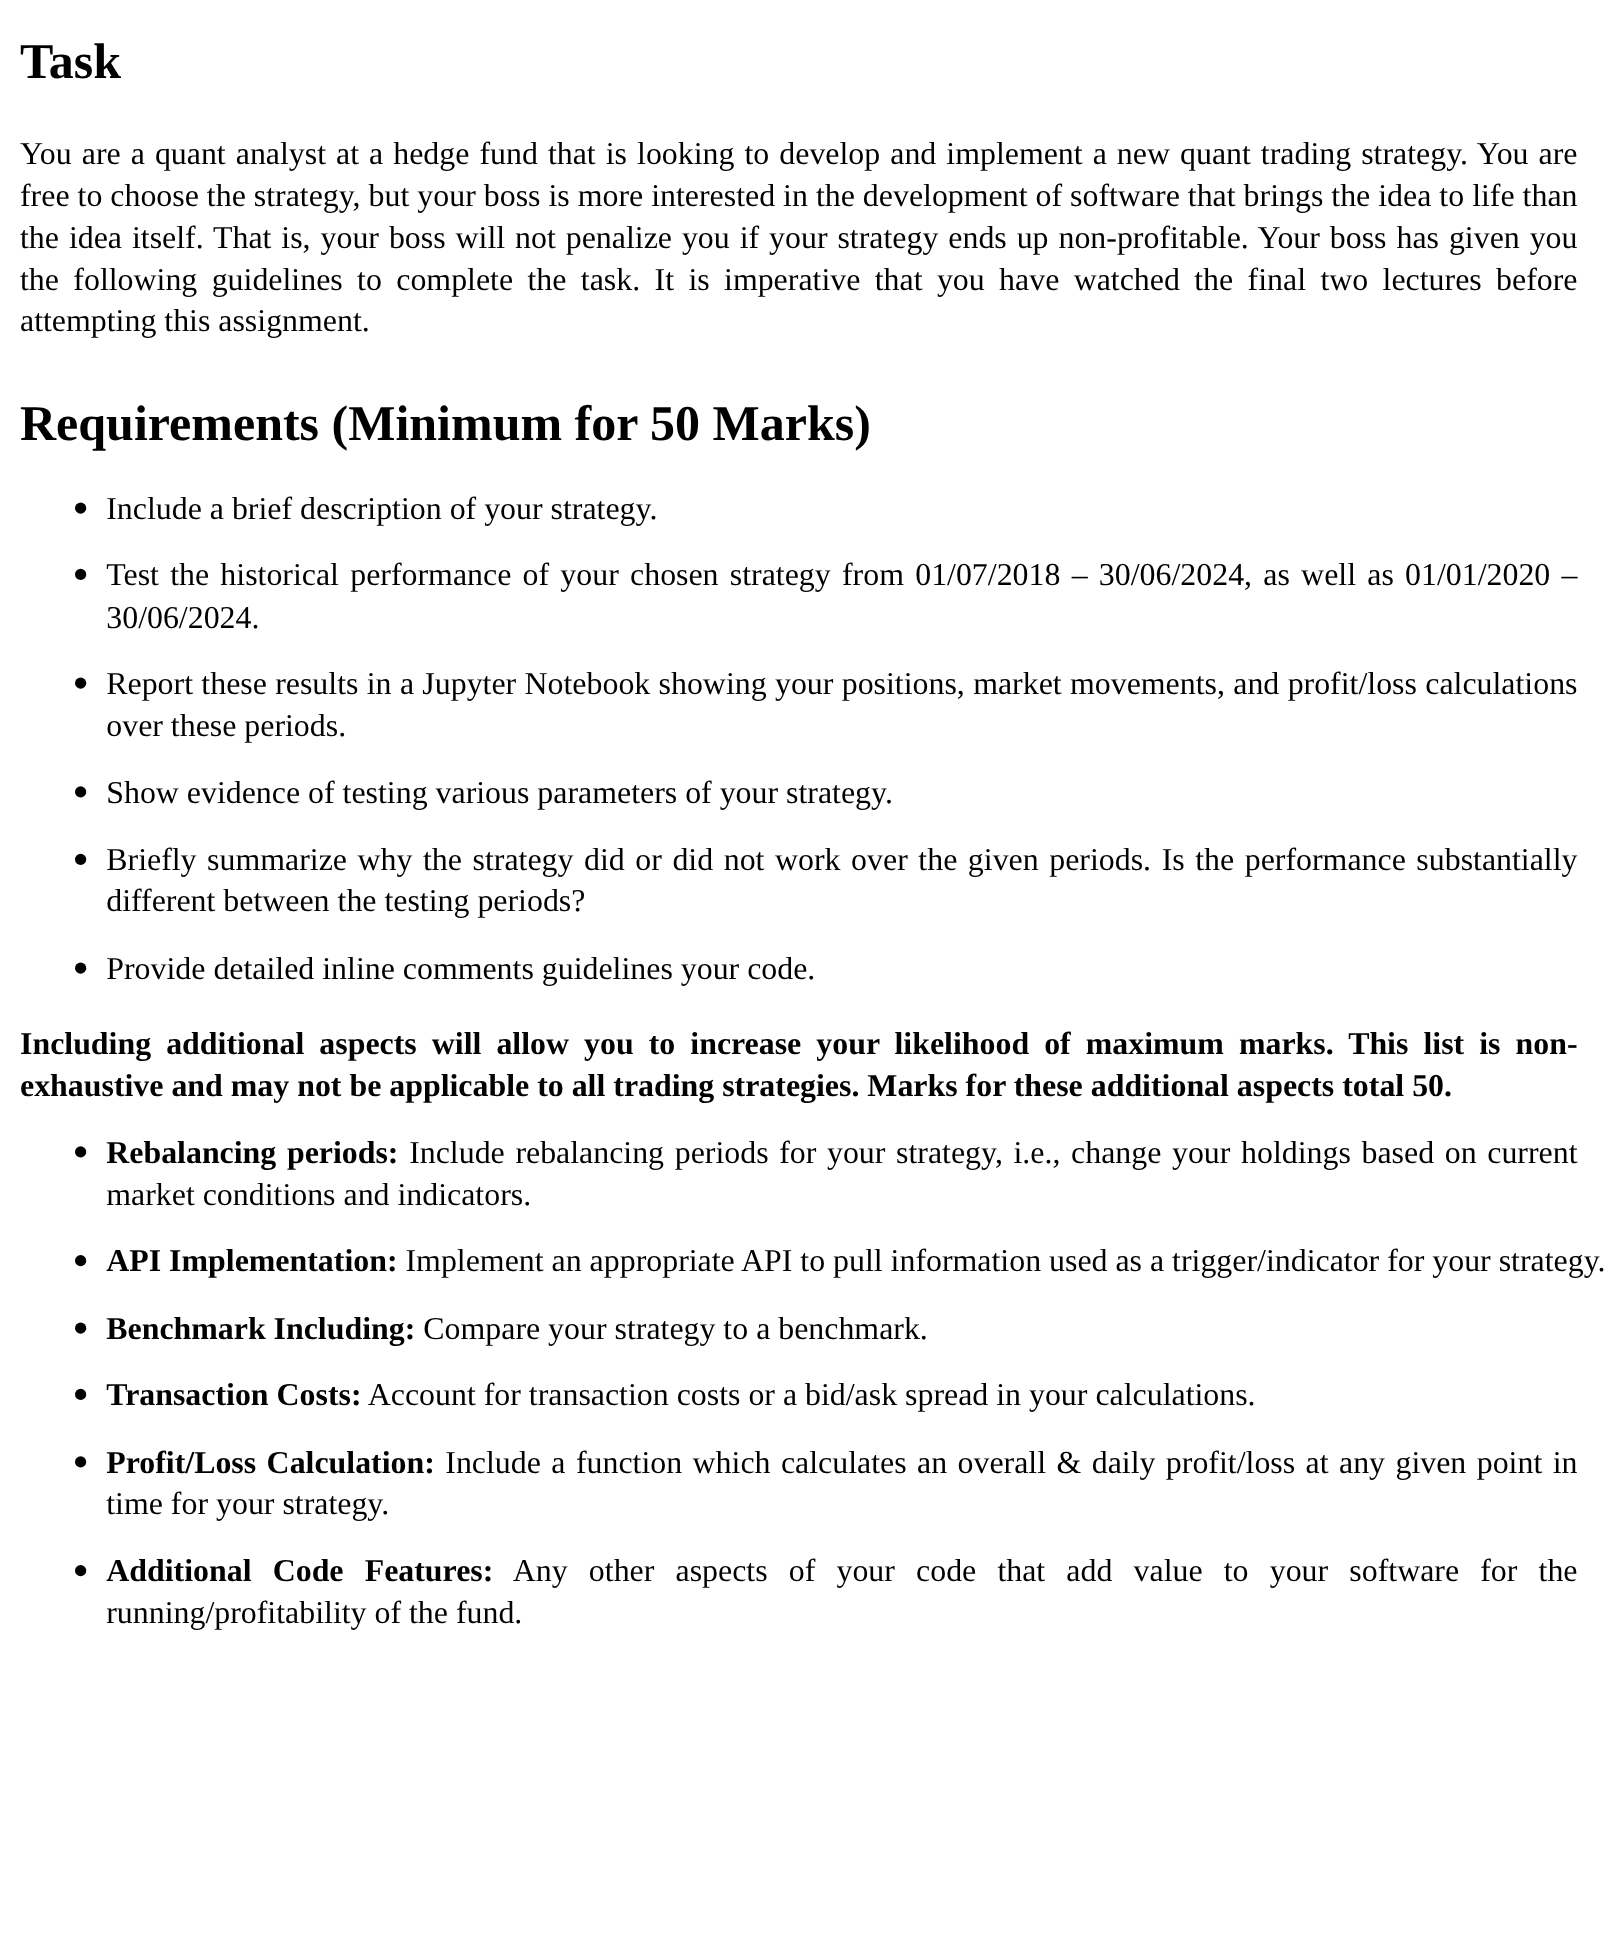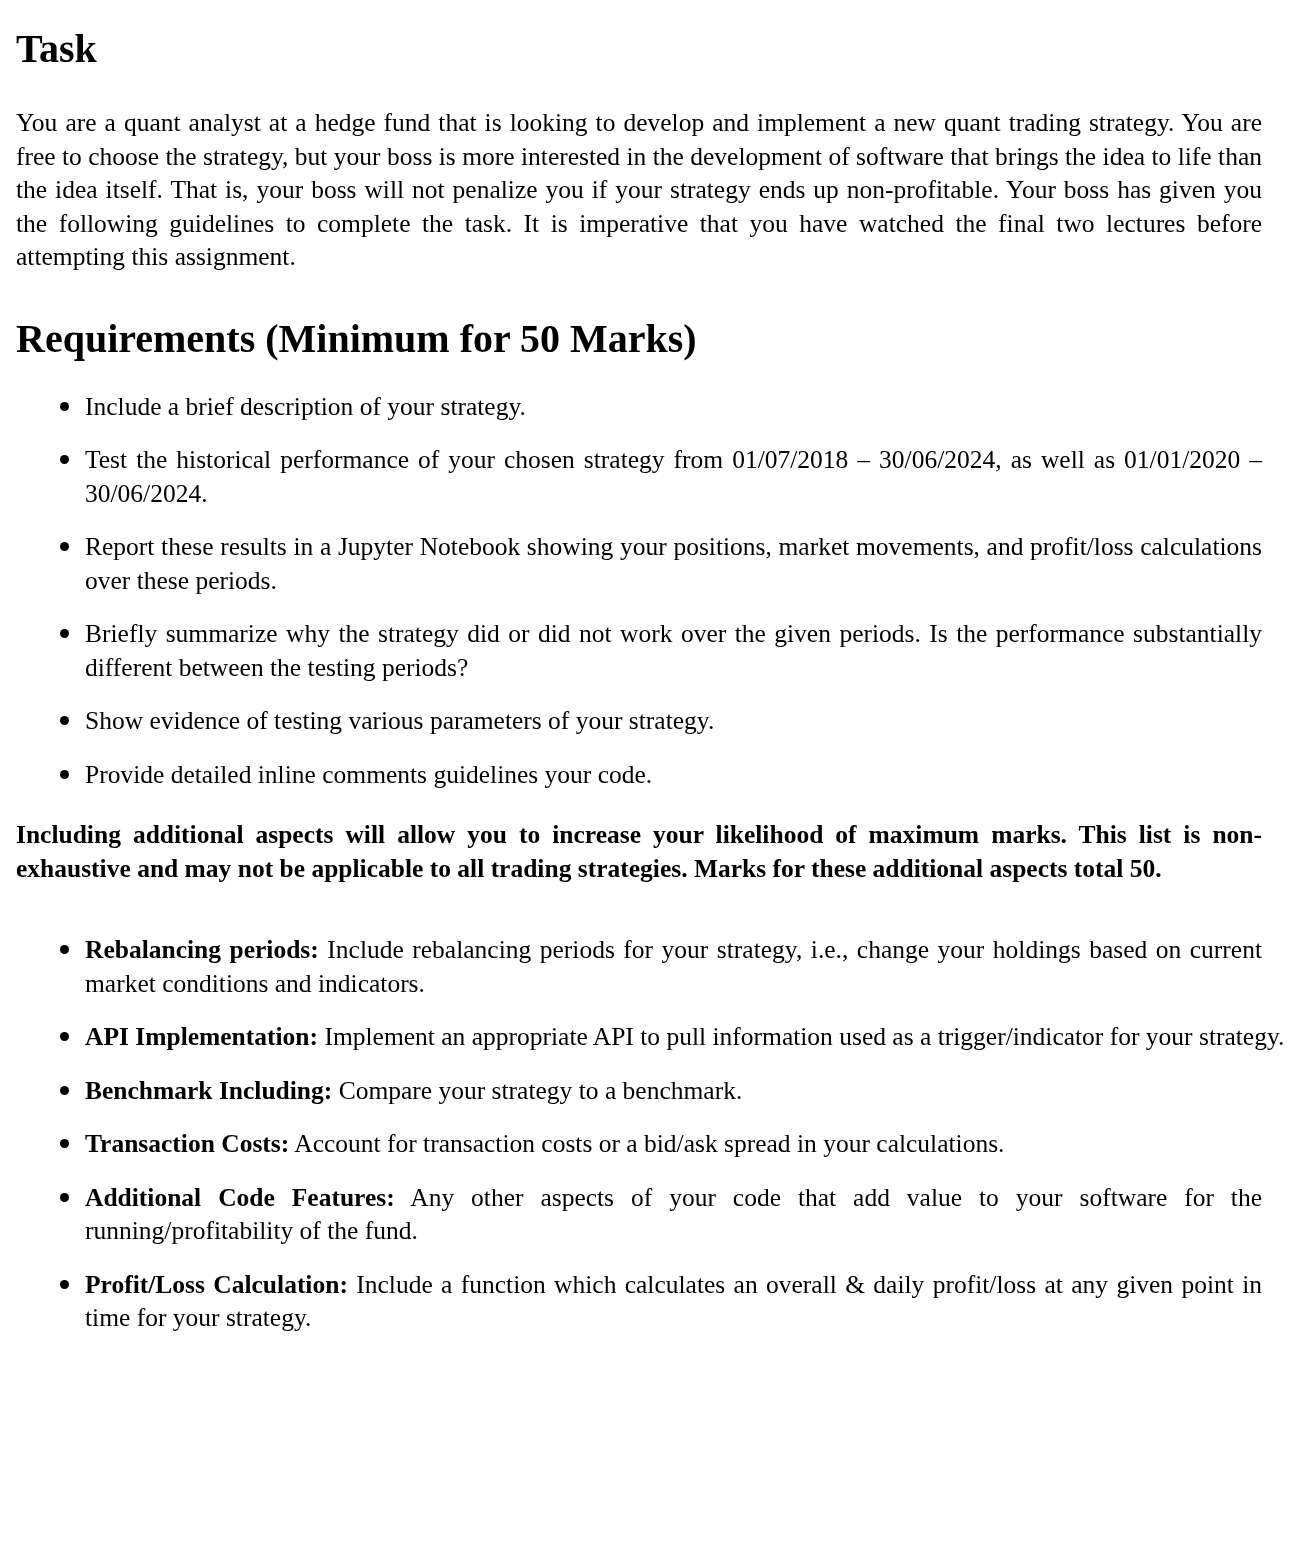--- a/index.html
+++ b/index.html
@@ -37,21 +37,21 @@
     margin: 0;
     text-align: justify;
   }
   .para-task { margin-top: 16px; }
   .para-additional { margin-top: 27px; font-weight: bold; }
   ul {
     list-style: none;
     margin: 30px 0 0 0;
     padding: 0;
   }
-  ul.additional-list { margin-top: 48px; }
+  ul.additional-list { margin-top: 20px; }
   li {
     position: relative;
     padding-left: 69px;
     font-size: 25.5px;
     line-height: 33.5px;
     text-align: justify;
     margin-bottom: 20px;
   }
   li:last-child { margin-bottom: 0; }
   .bullet {
@@ -89,25 +89,25 @@
     <li>
       <span class="bullet"></span>
       <span>Test the historical performance of your chosen strategy from 01/07/2018 – 30/06/2024, as well as 01/01/2020 – 30/06/2024.</span>
     </li>
     <li>
       <span class="bullet"></span>
       <span>Report these results in a Jupyter Notebook showing your positions, market movements, and profit/loss calculations over these periods.</span>
     </li>
     <li>
       <span class="bullet"></span>
-      <span>Briefly summarize why the strategy did or did not work over the given periods. Is the performance substantially different between the testing periods?</span>
+      <span>Show evidence of testing various parameters of your strategy.</span>
     </li>
     <li>
       <span class="bullet"></span>
-      <span>Show evidence of testing various parameters of your strategy.</span>
+      <span>Briefly summarize why the strategy did or did not work over the given periods. Is the performance substantially different between the testing periods?</span>
     </li>
     <li>
       <span class="bullet"></span>
       <span>Provide detailed inline comments guidelines your code.</span>
     </li>
   </ul>
 
 
   <p class="para-additional">Including additional aspects will allow you to increase your likelihood of maximum marks. This list is non-exhaustive and may not be applicable to all trading strategies. Marks for these additional aspects total 50.</p>
 
@@ -127,23 +127,23 @@
       <strong>Benchmark Including:</strong>
       <span>Compare your strategy to a benchmark.</span>
     </li>
     <li>
       <span class="bullet"></span>
       <strong>Transaction Costs:</strong>
       <span>Account for transaction costs or a bid/ask spread in your calculations.</span>
     </li>
     <li>
       <span class="bullet"></span>
-      <strong>Additional Code Features:</strong>
-      <span>Any other aspects of your code that add value to your software for the running/profitability of the fund.</span>
+      <strong>Profit/Loss Calculation:</strong>
+      <span>Include a function which calculates an overall &amp; daily profit/loss at any given point in time for your strategy.</span>
     </li>
     <li>
       <span class="bullet"></span>
-      <strong>Profit/Loss Calculation:</strong>
-      <span>Include a function which calculates an overall &amp; daily profit/loss at any given point in time for your strategy.</span>
+      <strong>Additional Code Features:</strong>
+      <span>Any other aspects of your code that add value to your software for the running/profitability of the fund.</span>
     </li>
   </ul>
 
 </div>
 
 </body></html>

